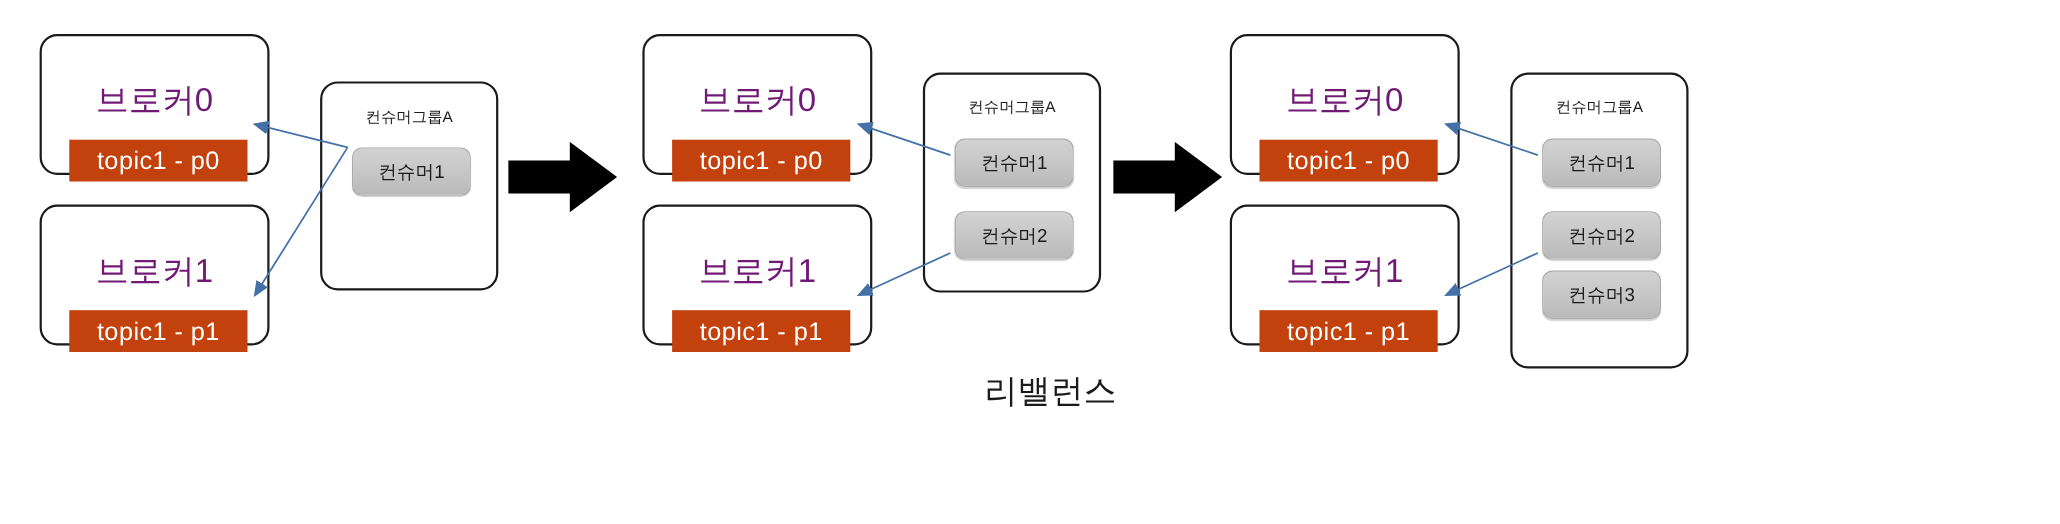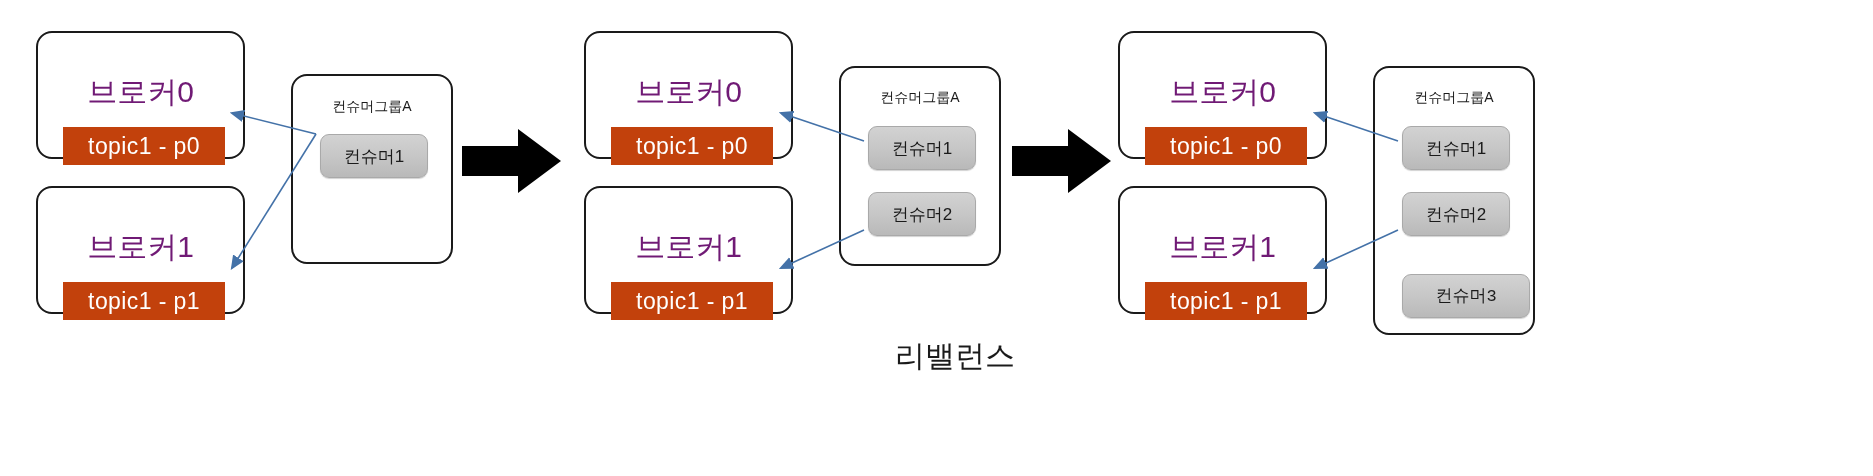--- a/index.html
+++ b/index.html
@@ -148,21 +148,21 @@
 
   <div class="card" style="left:1118px; top:186px; width:209px; height:128px;">
     <div class="broker-title" style="top:44px;">브로커1</div>
     <div class="partition" style="left:25px; top:94px; width:162px; height:38px;">topic1 - p1</div>
   </div>
 
   <div class="card" style="left:1373px; top:66px; width:162px; height:269px;">
     <div class="group-title" style="top:17px;">컨슈머그룹A</div>
     <div class="consumer" style="left:27px; top:58px; width:108px; height:44px;">컨슈머1</div>
     <div class="consumer" style="left:27px; top:124px; width:108px; height:44px;">컨슈머2</div>
-    <div class="consumer" style="left:27px; top:206px; width:128px; height:44px;font-family:Liberation Mono, monospace;">컨슈머3</div>
+    <div class="consumer" style="left:27px; top:178px; width:108px; height:44px;">컨슈머3</div>
   </div>
 
   <svg id="connectors">
     <defs>
       <marker id="ah" markerWidth="9" markerHeight="9" refX="7.5" refY="4.5" orient="auto" markerUnits="strokeWidth">
         <path d="M9,4.5 L0,0.6 L0,8.4 Z" fill="#4472a8"></path>
       </marker>
     </defs>
 
     <line x1="316" y1="134" x2="232" y2="113" stroke="#4472a8" stroke-width="1.6" marker-end="url(#ah)"></line>

